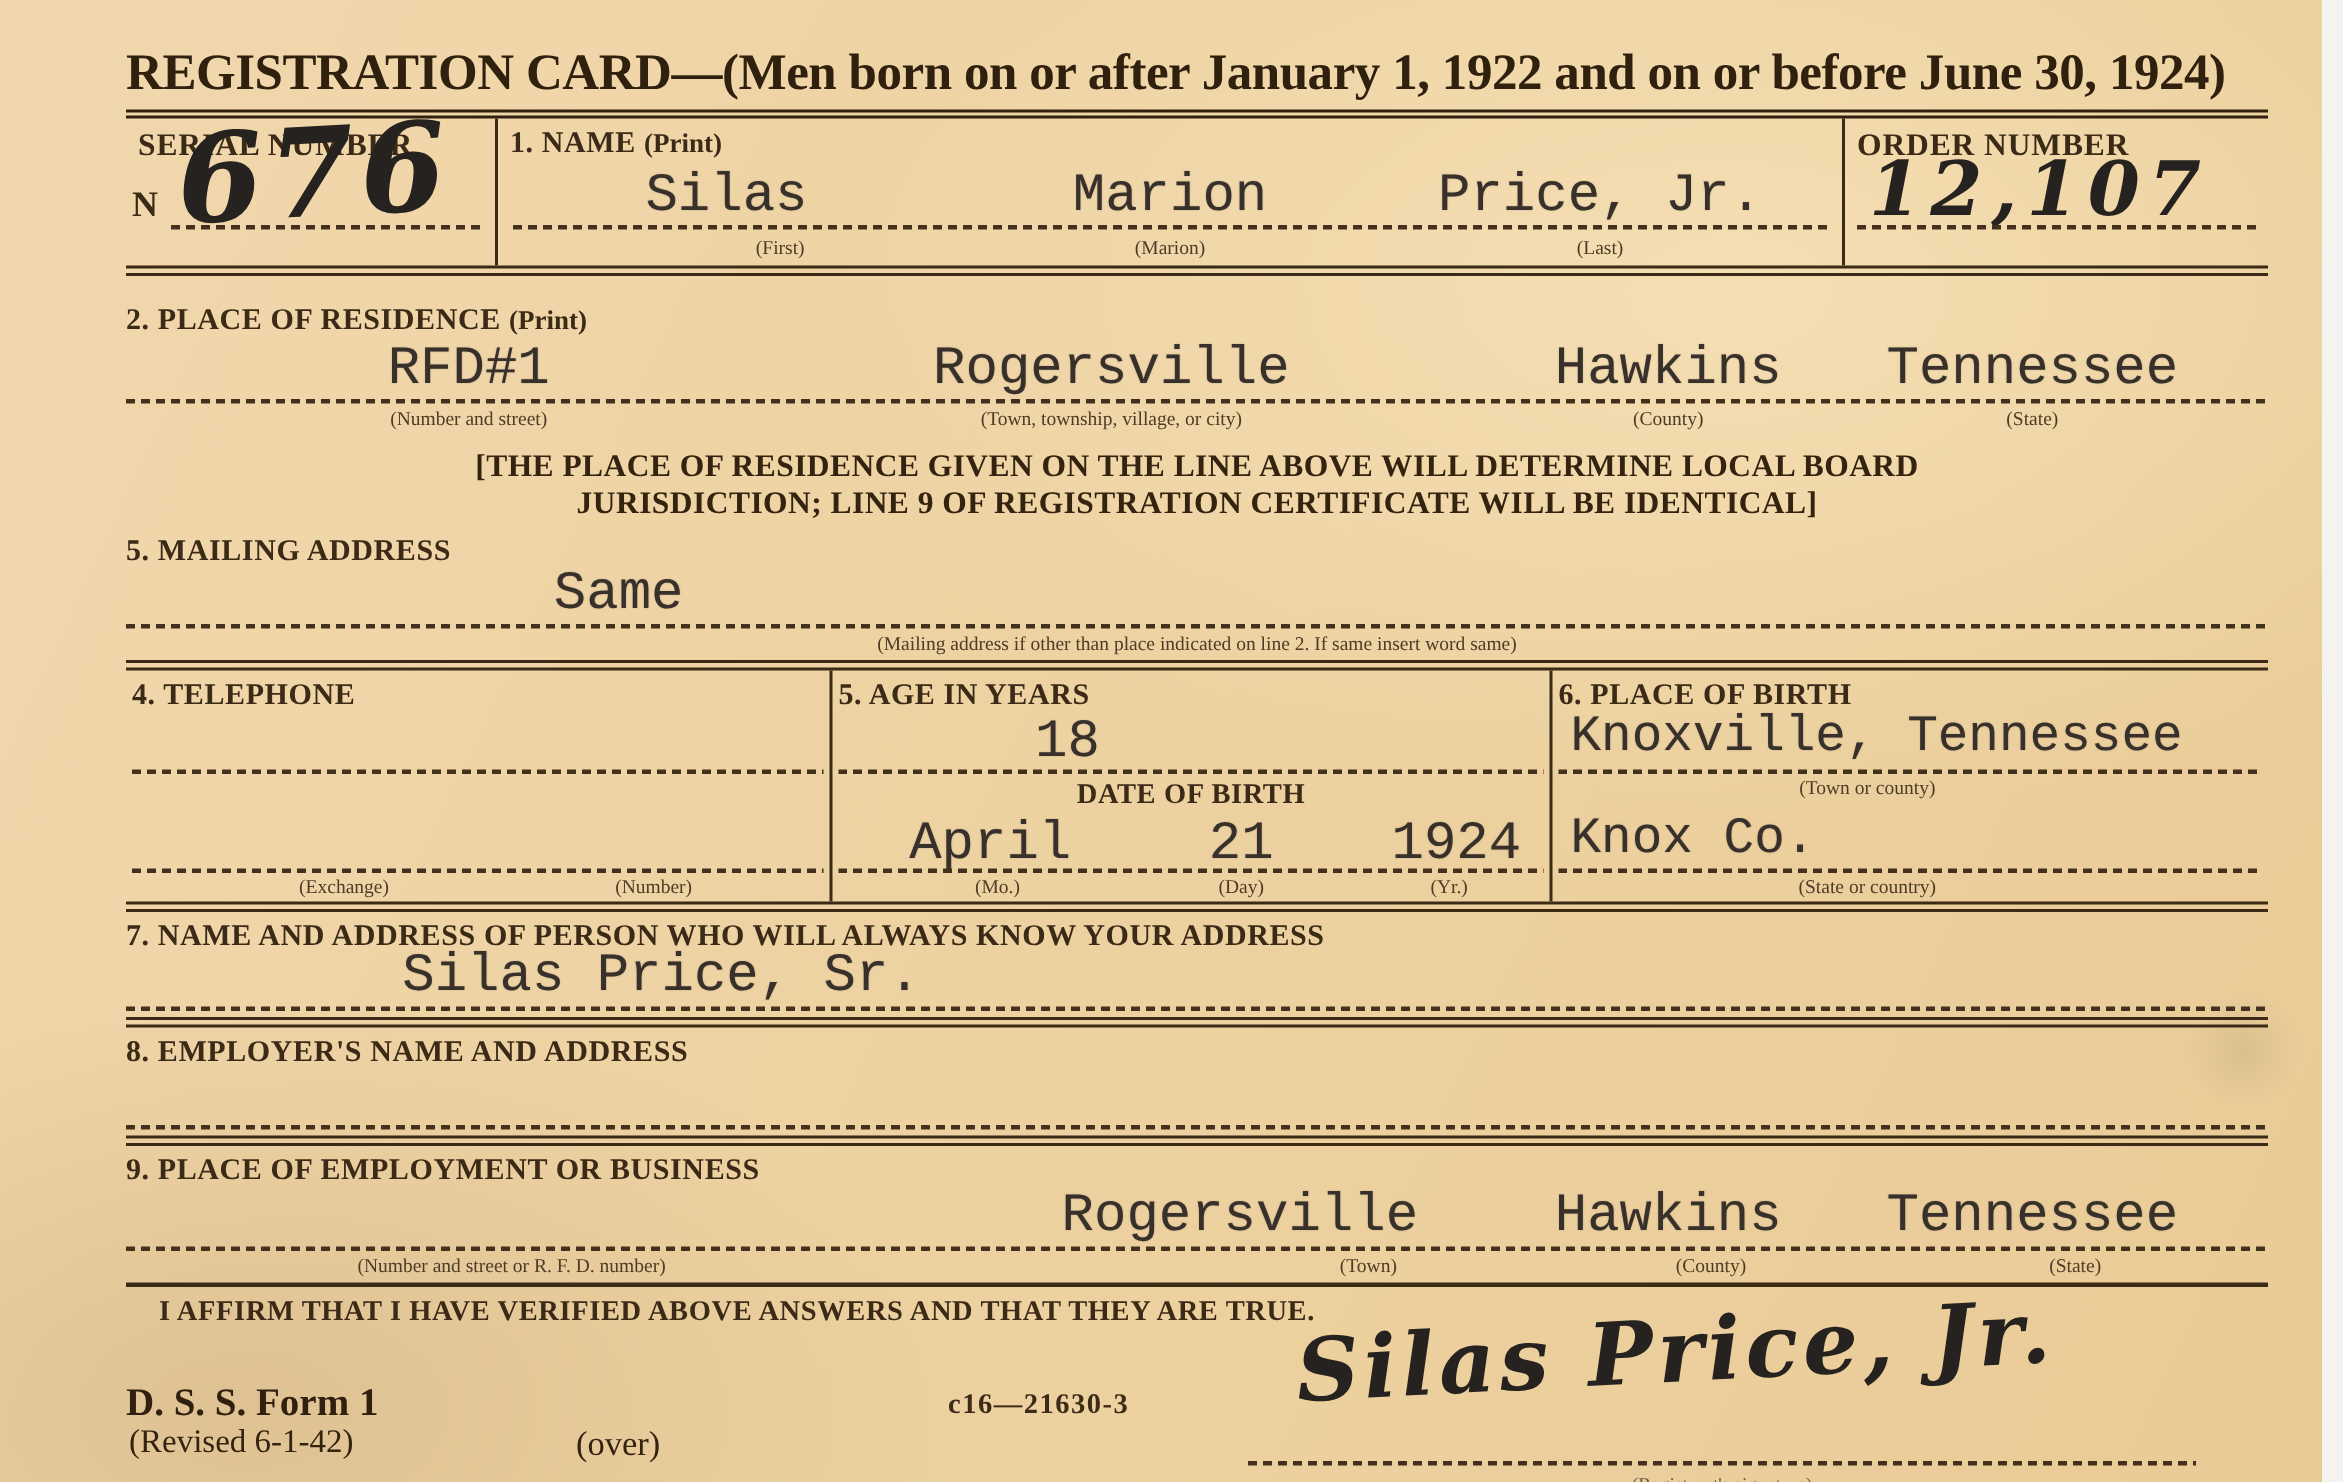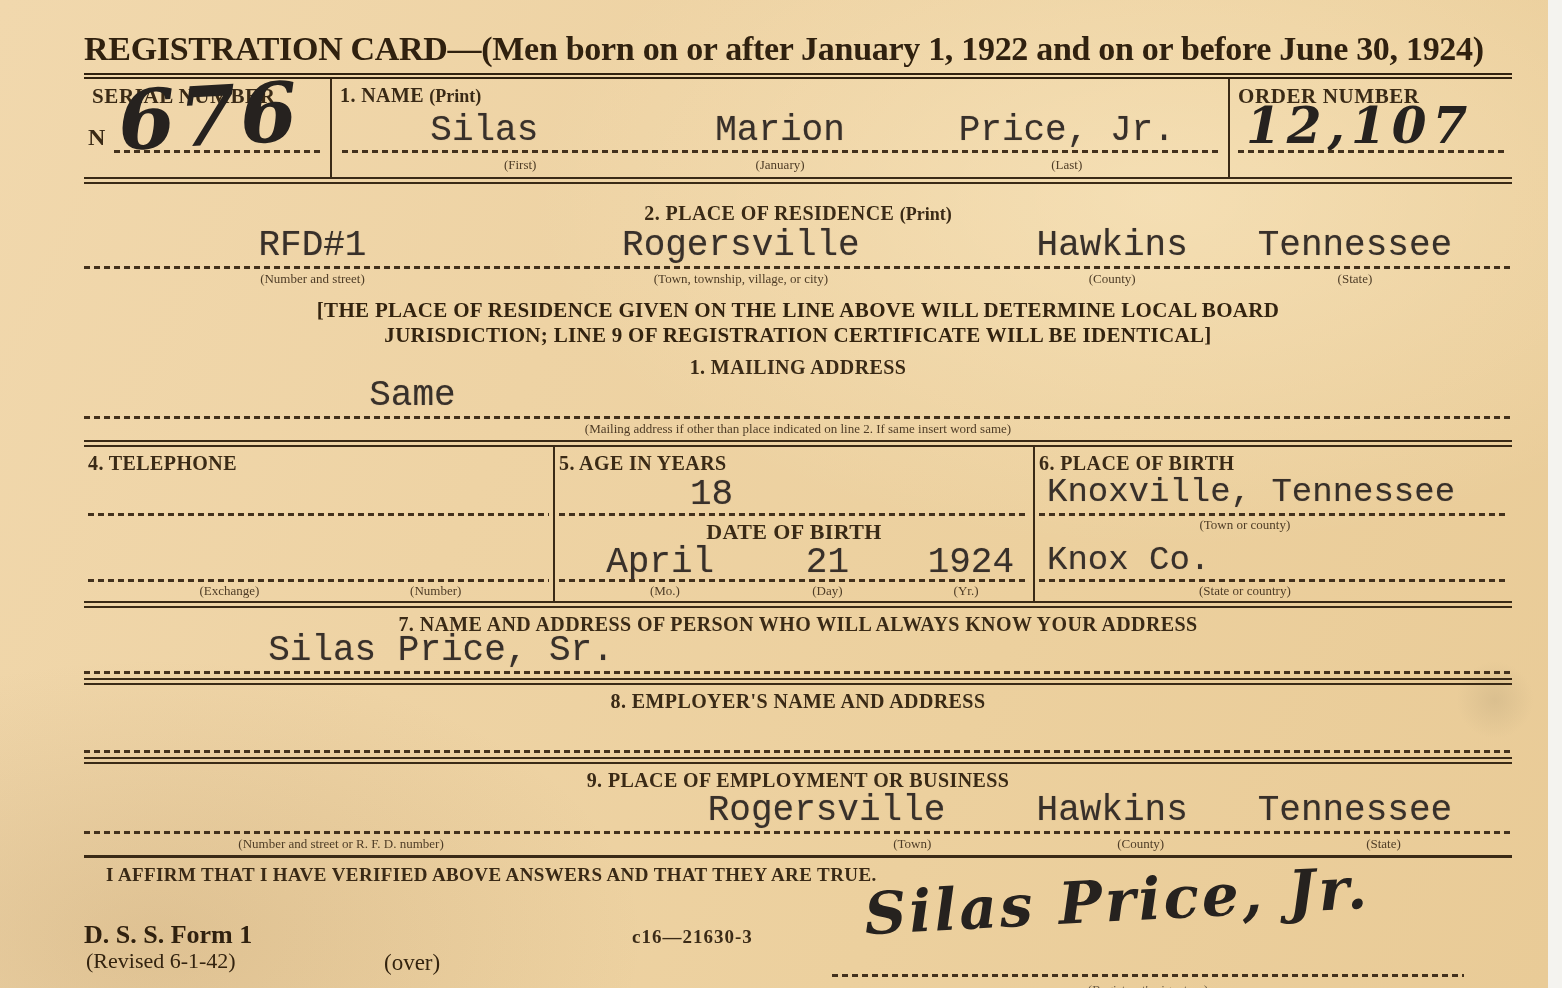--- a/index.html
+++ b/index.html
@@ -14,21 +14,21 @@
            radial-gradient(ellipse 700px 400px at 10% 95%, rgba(150,110,60,.18), transparent 70%),
            linear-gradient(115deg,#f1d8ad 0%, #eed3a4 35%, #ecd09e 65%, #e9cb97 100%);}
   .edge{position:absolute; right:-14px; top:0; width:14px; height:988px; background:#f4f3ef;}
   .smudge{position:absolute; left:1455px; top:660px; width:80px; height:80px; border-radius:50%;
           background:radial-gradient(circle, rgba(205,180,135,.55), transparent 68%);}
   .content{position:absolute; left:84px; top:30px; width:1428px;}
 
   .title{font-size:34px; font-weight:bold; color:#30210f; letter-spacing:-.3px;
          padding-bottom:5px; border-bottom:6px double #30210f; white-space:nowrap;}
 
-  .lbl{font-weight:bold; color:var(--ink); font-size:20px; letter-spacing:.4px; white-space:nowrap;text-align:center;}
+  .lbl{font-weight:bold; color:var(--ink); font-size:20px; letter-spacing:.4px; white-space:nowrap;}
   .lbl .suffix{font-size:18px; letter-spacing:0;}
   .biglbl{font-weight:bold; color:var(--ink); font-size:21px; letter-spacing:.6px;}
 
   .typed{font-family:"Liberation Mono", monospace; font-size:36px; color:var(--typed);
          white-space:nowrap; line-height:1; text-shadow:0 0 1px rgba(56,48,42,.35);}
   .hand{font-family:"DejaVu Serif", serif; font-style:italic; font-weight:600; color:var(--hand); line-height:1;}
 
   .dash{height:3px; background:repeating-linear-gradient(90deg, var(--ink2) 0 6px, transparent 6px 10px);}
   .dbl{height:7px; border-top:2px solid var(--ink); border-bottom:2px solid var(--ink);}
   .rule{height:3px; background:var(--ink);}
@@ -94,21 +94,21 @@
       <div class="r1col name">
         <div class="lbl-pos lbl">
           <span>1. NAME</span>
           <span class="suffix">(Print)</span>
         </div>
         <span class="typed fval" style="left:17%">Silas</span>
         <span class="typed fval" style="left:50%">Marion</span>
         <span class="typed fval" style="left:82%">Price, Jr.</span>
         <div class="dash"></div>
         <span class="cap fcap" style="left:21%">(First)</span>
-        <span class="cap fcap" style="left:50%">(January)</span>
+        <span class="cap fcap" style="left:50%">(Marion)</span>
         <span class="cap fcap" style="left:82%">(Last)</span>
       </div>
       <div class="r1col order">
         <div class="lbl-pos biglbl">ORDER NUMBER</div>
         <span class="hand num">12,107</span>
         <div class="dash"></div>
       </div>
     </div>
     <div class="dbl"></div>
 
@@ -128,21 +128,21 @@
       <span class="cap" style="left:46%">(Town, township, village, or city)</span>
       <span class="cap" style="left:72%">(County)</span>
       <span class="cap" style="left:89%">(State)</span>
     </div>
 
     <div class="notice">
       <div>[THE PLACE OF RESIDENCE GIVEN ON THE LINE ABOVE WILL DETERMINE LOCAL BOARD</div>
       <div>JURISDICTION; LINE 9 OF REGISTRATION CERTIFICATE WILL BE IDENTICAL]</div>
     </div>
 
-    <div style="margin-top:8px" class="lbl">1. MAILING ADDRESS</div>
+    <div style="margin-top:8px" class="lbl">5. MAILING ADDRESS</div>
     <div class="vline" style="height:40px">
       <span class="typed" style="left:23%">Same</span>
       <div class="dash"></div>
     </div>
     <div class="capline">
       <span class="cap" style="left:50%">(Mailing address if other than place indicated on line 2.   If same insert word same)</span>
     </div>
     <div class="dbl"></div>
 
     <div class="row456">
@@ -150,21 +150,21 @@
         <div class="lbl-pos lbl">4. TELEPHONE</div>
         <div class="dash d1"></div>
         <div class="dash d2"></div>
         <span class="cap abs" style="left:31%; top:136px">(Exchange)</span>
         <span class="cap abs" style="left:75%; top:136px">(Number)</span>
       </div>
       <div class="bcol age">
         <div class="lbl-pos lbl">5. AGE IN YEARS</div>
         <span class="typed absL" style="left:135px; top:30px">18</span>
         <div class="dash d1"></div>
-        <div class="lbl abs" style="left:50%; top:72px; font-size:22px">DATE OF BIRTH</div>
+        <div class="lbl abs" style="left:50%; top:72px; font-size:19px">DATE OF BIRTH</div>
         <span class="typed abs" style="left:22%; top:98px">April</span>
         <span class="typed abs" style="left:57%; top:98px">21</span>
         <span class="typed abs" style="left:87%; top:98px">1924</span>
         <div class="dash d2"></div>
         <span class="cap abs" style="left:23%; top:136px">(Mo.)</span>
         <span class="cap abs" style="left:57%; top:136px">(Day)</span>
         <span class="cap abs" style="left:86%; top:136px">(Yr.)</span>
       </div>
       <div class="bcol birth">
         <div class="lbl-pos lbl">6. PLACE OF BIRTH</div>

